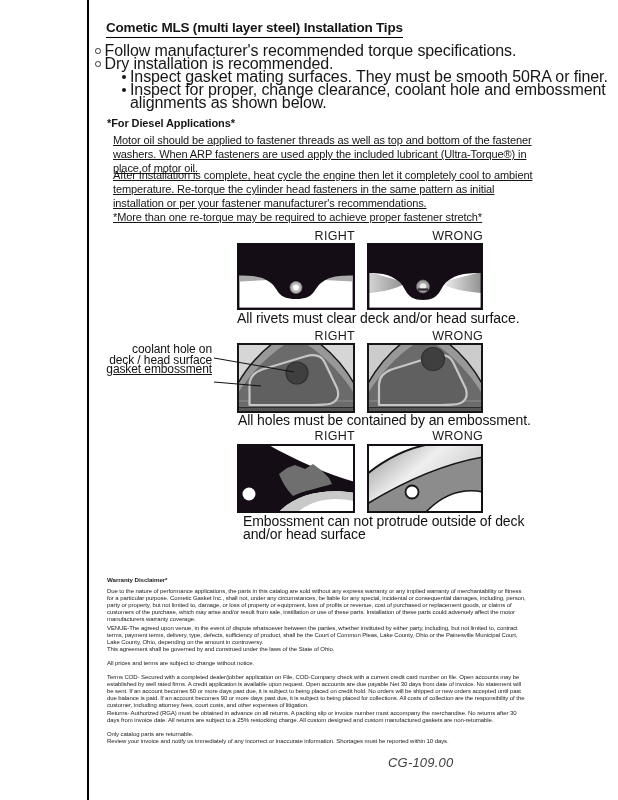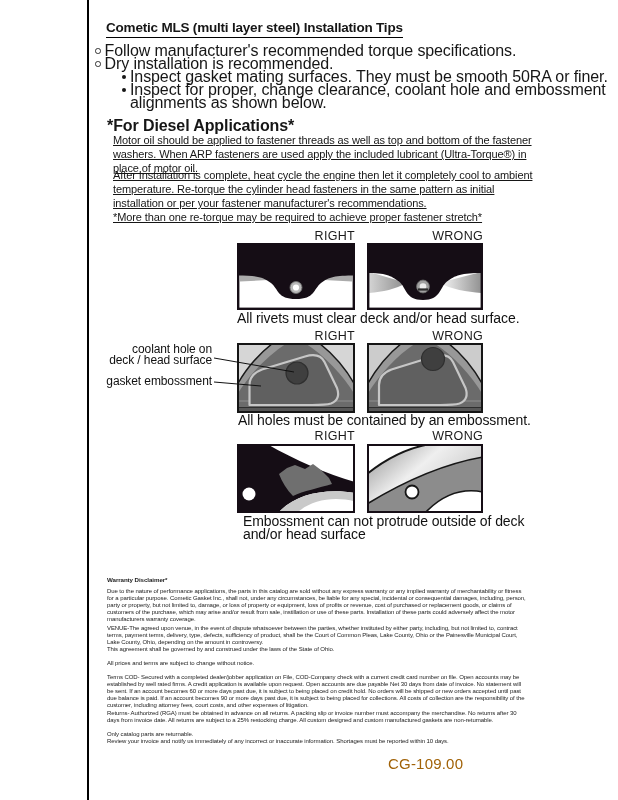--- a/index.html
+++ b/index.html
@@ -21,48 +21,48 @@
   .b-row.sub { margin-left:27px; }
   .marker-open {
     flex:none; width:3.5px; height:3.5px; border:1px solid #333; border-radius:50%;
     margin:4px 4px 0 0; background:transparent;
   }
   .marker-fill {
     flex:none; width:4px; height:4px; border-radius:50%; background:#161616;
     margin:4.5px 4px 0 0;
   }
 
-  .diesel-heading { position:absolute; left:107px; top:117px; font-size:16px; font-weight:bold; letter-spacing:-0.1px; }
+  .diesel-heading { position:absolute; left:107px; top:117px; font-size:11px; font-weight:bold; letter-spacing:-0.1px; }
   .para { position:absolute; left:113px; width:430px; font-size:11px; line-height:14px; letter-spacing:-0.1px;text-decoration:underline; }
   #para1 { top:133px; }
   #para2 { top:168px; }
   #para3 { top:210px; }
 
   .fig-label { position:absolute; font-size:12.5px; color:#1b1b1b; text-align:right; letter-spacing:0.3px; }
   .panel { position:absolute; }
   .panel svg { display:block; }
   .fig-caption { position:absolute; font-size:14px; color:#111; letter-spacing:-0.1px; line-height:13px; }
 
   .side-label { position:absolute; width:112px; text-align:right; font-size:12px; line-height:10.5px; color:#111; letter-spacing:-0.1px; }
   #lbl-coolant { left:100px; top:344px; }
-  #lbl-emboss  { left:100px; top:376px; }
+  #lbl-emboss  { left:100px; top:364px;text-decoration:underline; }
 
   .leader-overlay { position:absolute; left:0; top:0; pointer-events:none; }
 
   .disc { position:absolute; left:107px; width:420px; font-size:6px; line-height:7.1px; color:#1c1c1c; letter-spacing:-0.08px; }
   .disc-heading { font-weight:bold; font-size:6.2px; }
   #disc-h  { top:576px; }
   #disc-1  { top:588px; }
   #disc-2  { top:625px; }
   #disc-3  { top:660px; }
   #disc-4  { top:674px; }
   #disc-5  { top:710px; }
   #disc-6  { top:731px; }
 
-  .footer-code { position:absolute; left:388px; top:755px; font-size:15px; color:#a16207; letter-spacing:0.2px; }
+  .footer-code { position:absolute; left:388px; top:755px; font-size:13px; color:#404040; letter-spacing:0.2px;font-style:italic; }
 </style>
 </head>
 <body>
 
 <div class="page">
 
   <div class="vrule"></div>
 
   <div class="title">Cometic MLS (multi layer steel) Installation Tips</div>
 

